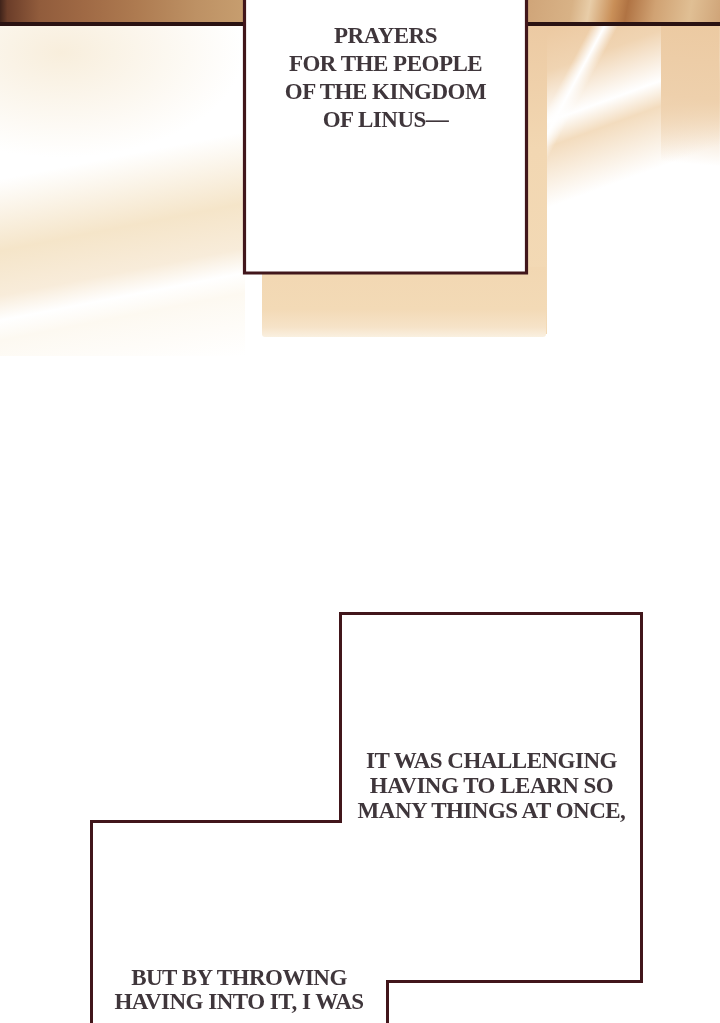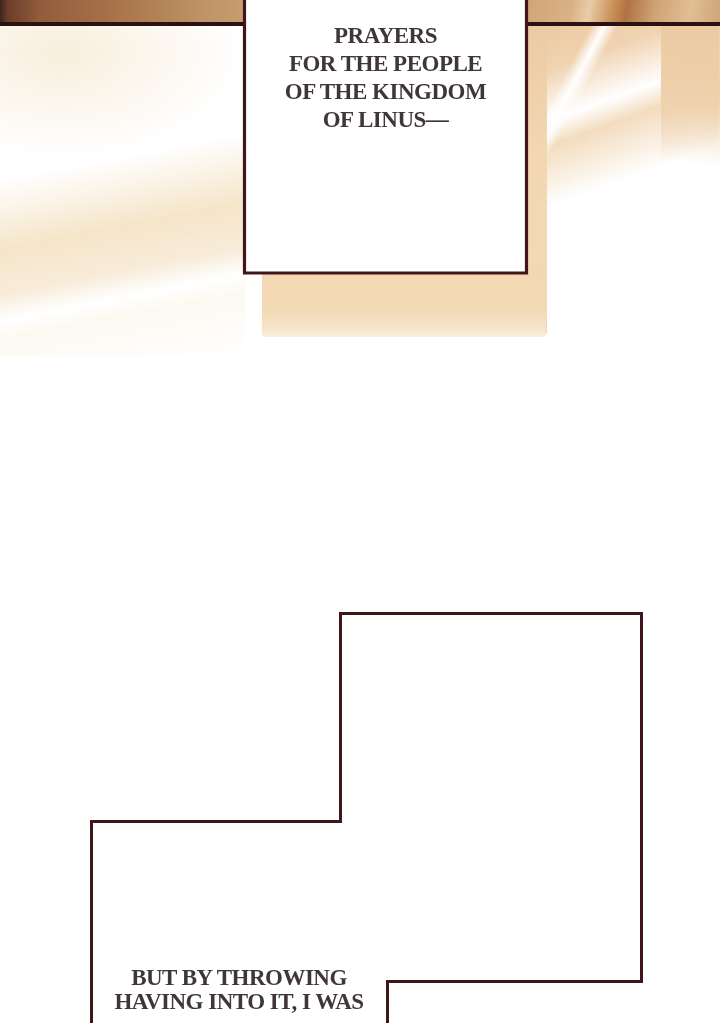--- a/index.html
+++ b/index.html
@@ -96,16 +96,19 @@
 
   <svg class="boxes" width="720" height="1023" viewBox="0 0 720 1023">
     <path d="M244.5,-10 L526.5,-10 L526.5,273 L244.5,273 Z" fill="#ffffff" stroke="#41161b" stroke-width="3.2"></path>
     <path d="M340.5,613.5 L641.5,613.5 L641.5,981.5 L387.5,981.5 L387.5,1035 L91.5,1035 L91.5,821.5 L340.5,821.5 Z" fill="#ffffff" stroke="#41161b" stroke-width="3"></path>
   </svg>
 
   <div class="bubble-text t1">PRAYERS
 FOR THE PEOPLE
 OF THE KINGDOM
 OF LINUS—</div>
+  <div class="bubble-text t2">IT WAS CHALLENGING
+HAVING TO LEARN SO
+MANY THINGS AT ONCE,</div>
   <div class="bubble-text t3">BUT BY THROWING
 HAVING INTO IT, I WAS</div>
 
 </div>
 
 </body></html>

